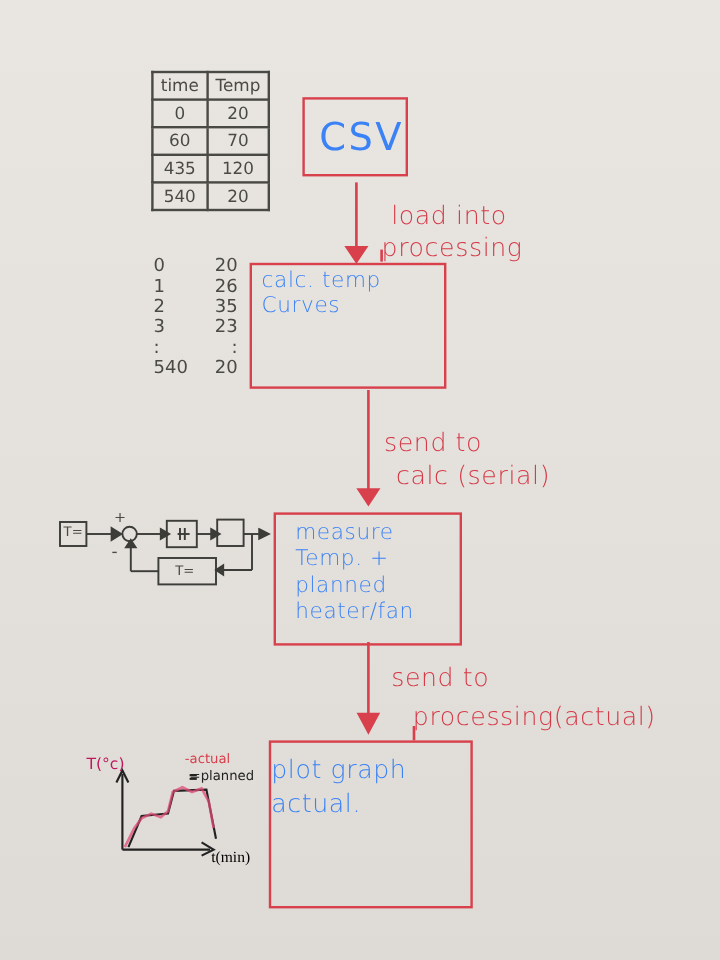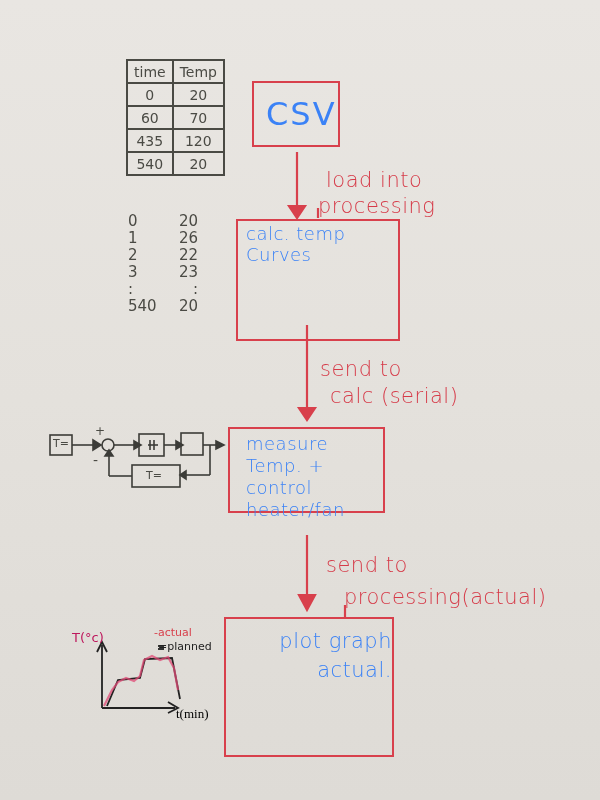--- a/index.html
+++ b/index.html
@@ -60,21 +60,21 @@
   <div>
       <span>0</span>
       <span>20</span>
     </div>
   <div>
       <span>1</span>
       <span>26</span>
     </div>
   <div>
       <span>2</span>
-      <span>22</span>
+      <span>35</span>
     </div>
   <div>
       <span>3</span>
       <span>23</span>
     </div>
   <div>
       <span>:</span>
       <span>:</span>
     </div>
   <div>
@@ -133,42 +133,42 @@
     <path d="M104 706 L112 690 L118 682 L126 678 L134 681 L140 676 L144 660 L152 656 L160 660 L168 657 L174 668 L178 690" stroke="#e04a76" stroke-width="2.2" fill="none" opacity="0.75"></path>
   </g>
 </svg>
 
 <div class="box" style="left:252px;top:81px;width:88px;height:66px;">
   <div class="abs red" style="left:12px;top:12px;font-size:32px;letter-spacing:2px;">CSV</div>
 </div>
 <div class="label hand" style="left:316px;top:168px;margin-left:10px;">load into</div>
 <div class="label hand" style="left:318px;top:194px;">processing</div>
 
-<div class="box" style="left:236px;top:219px;width:164px;height:122px;">
+<div class="box" style="left:208px;top:219px;width:164px;height:105px;">
   <div class="abs red hand" style="left:8px;top:2px;font-size:18px;line-height:21px;">
     <div>calc. temp</div>
     <div>Curves</div>
   </div>
 </div>
 <div class="label hand" style="left:320px;top:357px;">send to</div>
 <div class="label hand" style="left:330px;top:384px;">calc (serial)</div>
 
-<div class="box" style="left:228px;top:427px;width:157px;height:86px;">
+<div class="box" style="left:228px;top:427px;width:157px;height:111px;">
   <div class="abs red hand" style="left:16px;top:4px;font-size:18px;line-height:22px;">
     <div>measure</div>
     <div>Temp. +</div>
-    <div>control</div>
+    <div>planned</div>
     <div>heater/fan</div>
   </div>
 </div>
 <div class="label hand" style="left:326px;top:553px;">send to</div>
 <div class="label hand" style="left:344px;top:585px;">processing(actual)</div>
 
 <div class="box" style="left:224px;top:617px;width:170px;height:140px;">
-  <div class="abs red hand" style="left:0;top:8px;width:166px;text-align:right;font-size:21px;line-height:29px;">
+  <div class="abs red hand" style="left:0;top:8px;width:166px;text-align:left;font-size:21px;line-height:29px;">
     <div>plot graph</div>
     <div>actual.</div>
   </div>
 </div>
 
 <div class="abs ink" style="left:53px;top:437px;font-size:11px;">T=</div>
 <div class="abs ink" style="left:146px;top:469px;font-size:11px;">T=</div>
 <div class="abs ink" style="left:95px;top:424px;font-size:12px;">+</div>
 <div class="abs ink" style="left:93px;top:452px;font-size:14px;">-</div>
 

